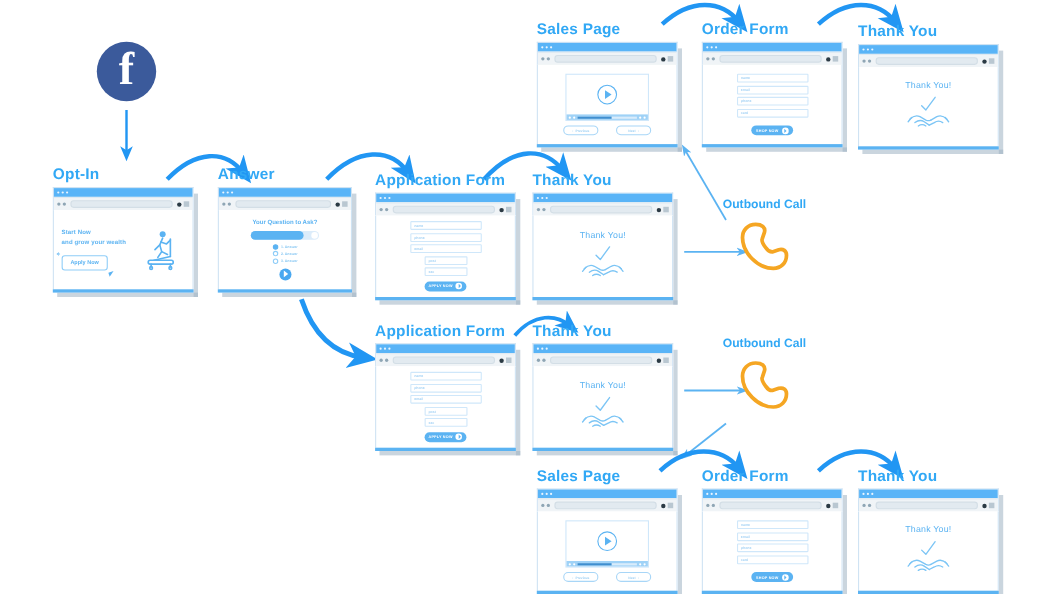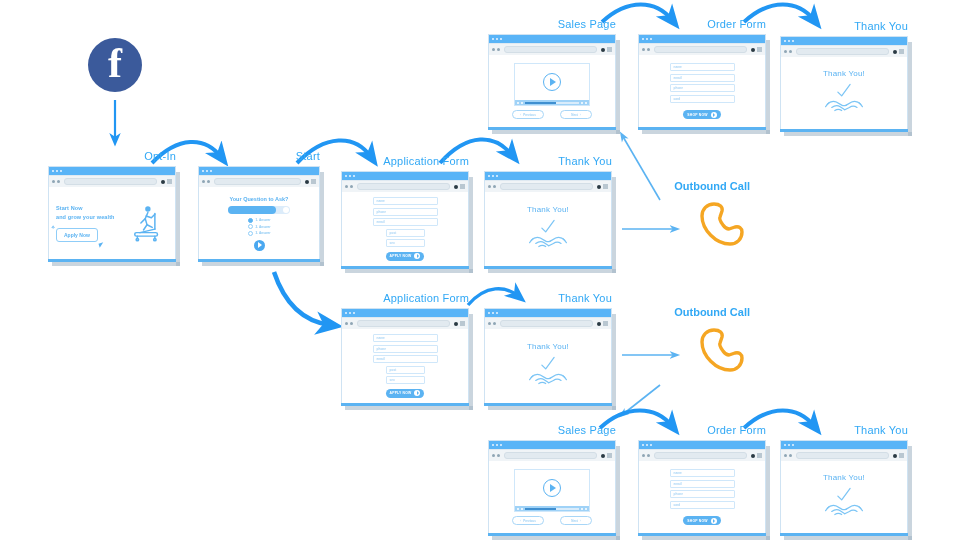--- a/index.html
+++ b/index.html
@@ -6,22 +6,22 @@
   body{
     width:960px;height:540px;background:#ffffff;position:relative;overflow:hidden;
     font-family:"Liberation Sans", sans-serif;
   }
   .stage{position:absolute;left:0;top:0;width:960px;height:540px;}
   .svg-layer{position:absolute;left:0;top:0;width:960px;height:540px;pointer-events:none;}
 
   
   .node{position:absolute;}
   .node-title{
-    text-align:right;color:#31a8f5;font-weight:normal;letter-spacing:.2px;
-    font-size:11px;margin-bottom:4px;white-space:nowrap;
+    text-align:left;color:#31a8f5;font-weight:bold;letter-spacing:.2px;
+    font-size:14px;margin-bottom:4px;white-space:nowrap;
   }
 
   
   .browser{position:relative;background:#ffffff;}
   .browser .shadow-r{
     position:absolute;top:6px;right:-4px;bottom:-4px;width:4px;background:#9fb3c2;opacity:.55;
   }
   .browser .shadow-b{
     position:absolute;left:4px;right:-4px;bottom:-4px;height:4px;background:#9fb3c2;opacity:.55;
   }
@@ -89,21 +89,21 @@
   .vbar{height:5px;background:#9fd2f7;display:flex;align-items:center;gap:2px;padding:0 2px;}
   .vbar .mini{width:2px;height:2px;background:#fff;border-radius:50%;}
   .vtrack{flex:1;height:2px;background:#d9ecfb;position:relative;}
   .vtrack i{position:absolute;left:0;top:0;bottom:0;width:58%;background:#3f8fd0;}
   .sales-btns{display:flex;gap:16px;}
   .sbtn{border:1px solid #a8d6f7;border-radius:6px;height:7px;min-width:30px;display:flex;align-items:center;justify-content:center;gap:2px;}
   .sbtn span{font-size:3px;color:#9fd0f3;font-weight:bold;}
   .sbtn i{font-size:3px;color:#9fd0f3;font-style:normal;}
 
   
-  .call{position:absolute;text-align:right;}
+  .call{position:absolute;text-align:center;}
   .call-title{color:#31a8f5;font-weight:bold;font-size:11px;white-space:nowrap;margin-bottom:4px;}
 
   
   .fb{position:absolute;width:54px;height:54px;border-radius:50%;background:#3b5a9b;display:flex;align-items:center;justify-content:center;}
   .fb-f{color:#fff;font-family:"Liberation Serif", serif;font-weight:bold;font-size:42px;line-height:1;margin-top:-4px;}
 </style>
 </head>
 <body>
 
 <div class="stage">
@@ -194,21 +194,21 @@
                 <circle cx="33" cy="43" r="1.4"></circle>
             </g>
           </svg>
         </div>
       </div>
       <div class="footline"></div>
     </div>
   </div>
 
   <div class="node" style="left:198px;top:150px;width:122px;">
-    <div class="node-title">Start</div>
+    <div class="node-title">Answer</div>
     <div class="browser">
       <div class="shadow-r"></div>
         <div class="shadow-b"></div>
       <div class="chrome">
         <div class="titlebar">
           <div class="tdot"></div>
             <div class="tdot"></div>
             <div class="tdot"></div>
         </div>
         <div class="toolbar">

